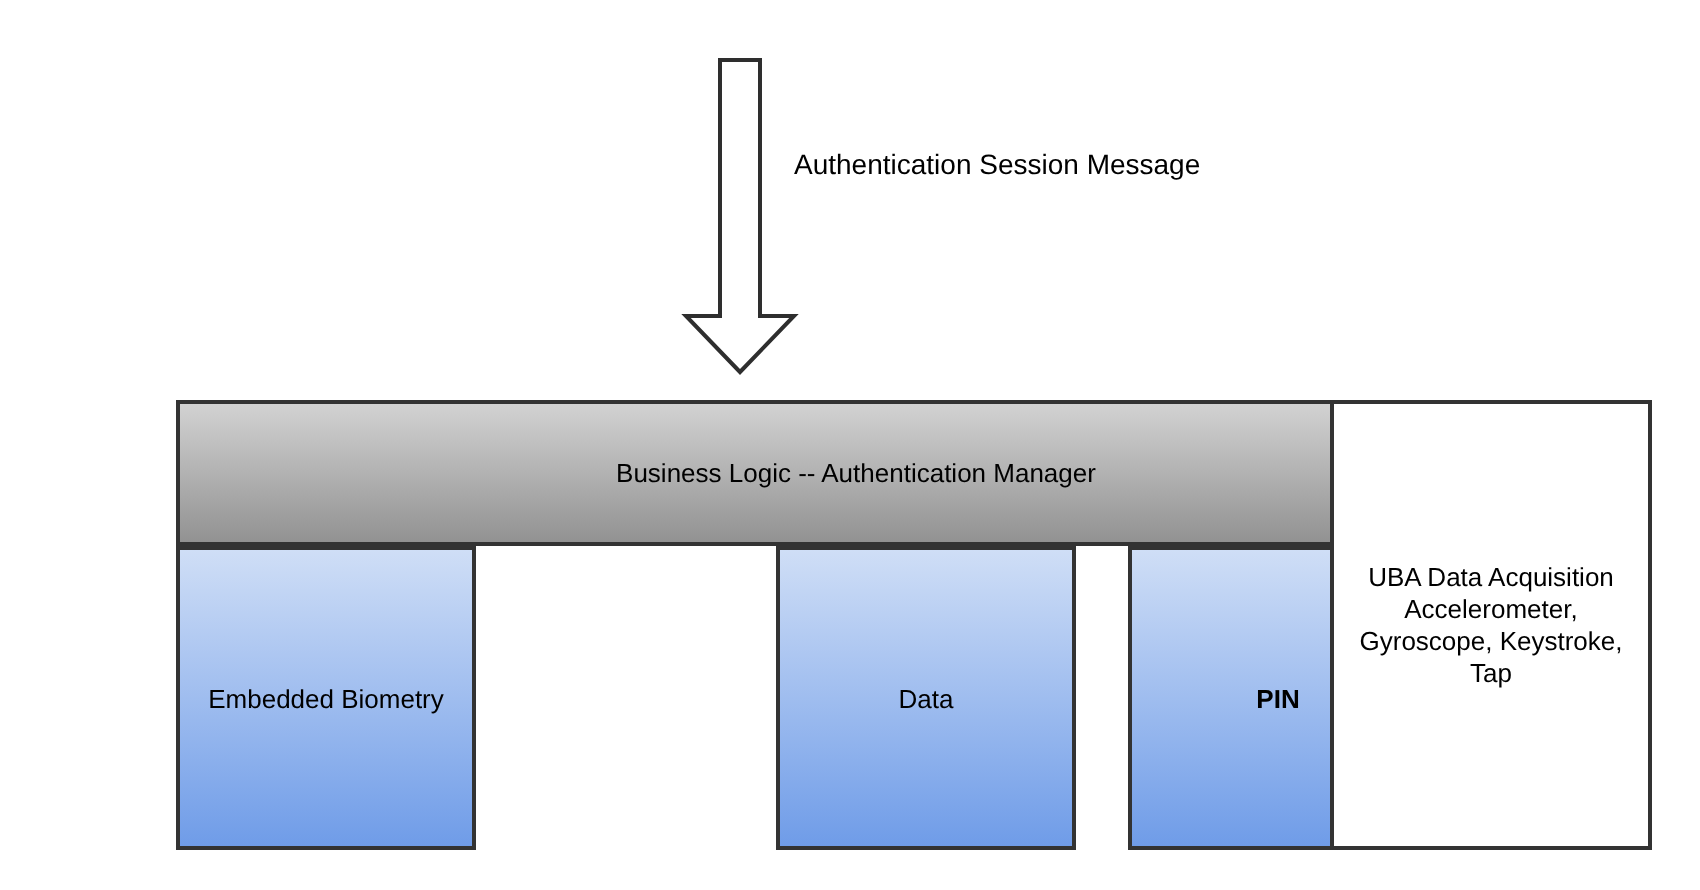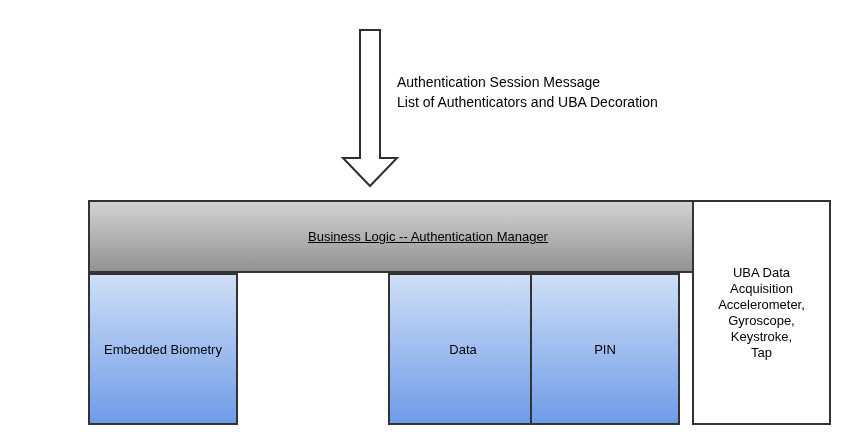--- a/index.html
+++ b/index.html
@@ -44,61 +44,59 @@
 
   #manager-box {
     left: 88px;
     top: 200px;
     width: 680px;
     height: 73px;
     background: linear-gradient(180deg,
       var(--gray-top, #d2d2d2) 0%,
       var(--gray-bottom, #929292) 100%);
     font-size: 13px;
-    text-decoration: underline;
   }
 
   .auth-box {
     top: 273px;
     width: 150px;
     height: 152px;
     background: linear-gradient(180deg,
       var(--blue-top, #cfdef6) 0%,
       var(--blue-bottom, #6f9ce8) 100%);
     font-size: 13px;
   }
   #auth-box-0 { left: 88px; align-items: center; }
   #auth-box-1 { left: 238px; }
   #auth-box-2 { left: 388px; }
-  #auth-box-3 { left: 530px; }
+  #auth-box-3 { left: 564px; font-weight: bold; }
 
   #uba-box {
-    left: 692px;
+    left: 665px;
     top: 200px;
-    width: 139px;
+    width: 161px;
     height: 225px;
     background: #ffffff;
     font-size: 13px;
     line-height: 16px;
     padding: 0 9px;
     white-space: pre-line;
   }
 </style>
 </head>
 <body>
 
 <div id="canvas">
 
   <svg id="arrow-svg" class="abs" viewBox="340 28 60 160" xmlns="http://www.w3.org/2000/svg">
     <polygon points="360,30 380,30 380,158 397,158 370,186 343,158 360,158" fill="#ffffff" stroke="#2e2e2e" stroke-width="2" stroke-linejoin="miter"></polygon>
   </svg>
 
   <div id="arrow-label" class="abs">
     <div>Authentication Session Message</div>
-    <div>List of Authenticators and UBA Decoration</div>
   </div>
 
   <div id="manager-box" class="abs box">
     <span>Business Logic -- Authentication Manager</span>
   </div>
 
   <div id="auth-box-0" class="abs box auth-box">
     <span>Embedded Biometry</span>
   </div>
 

